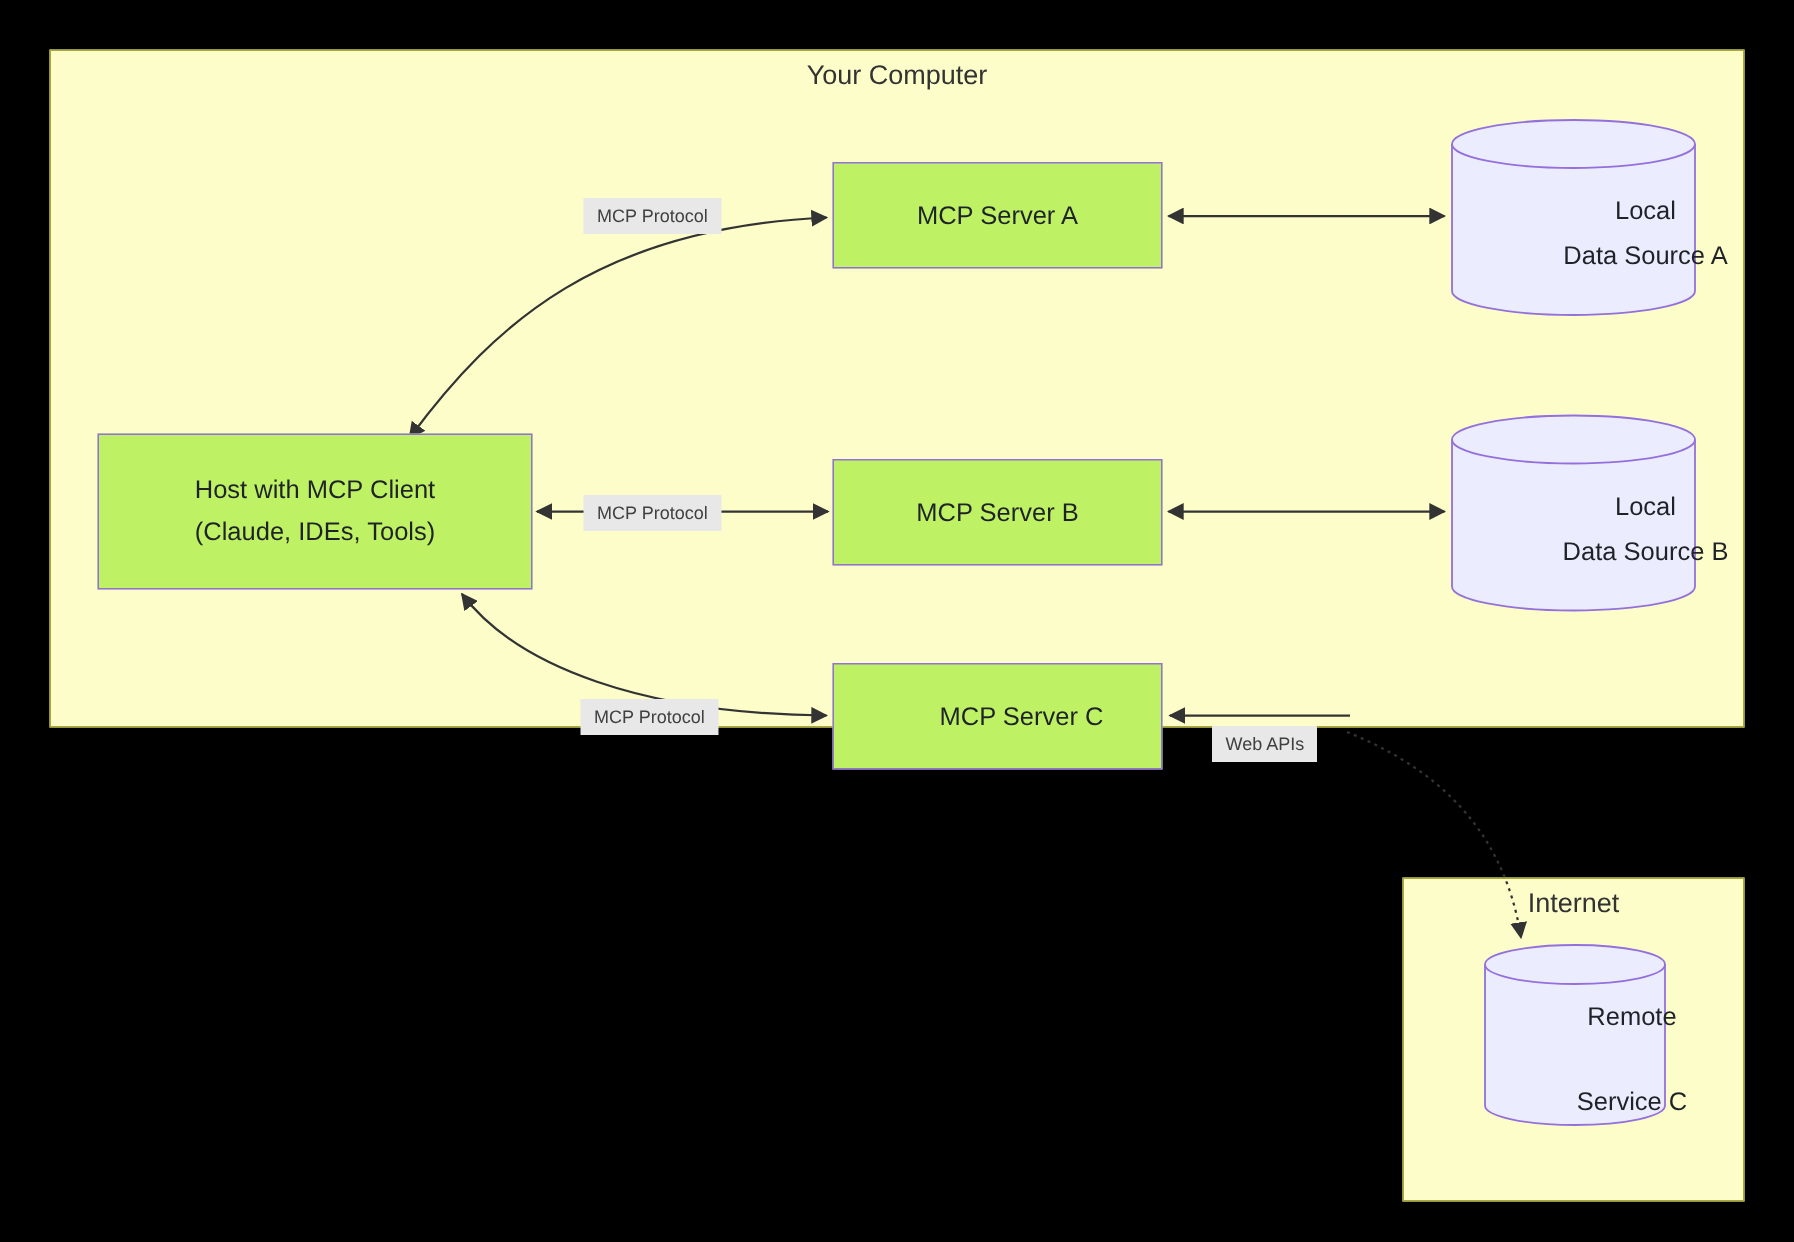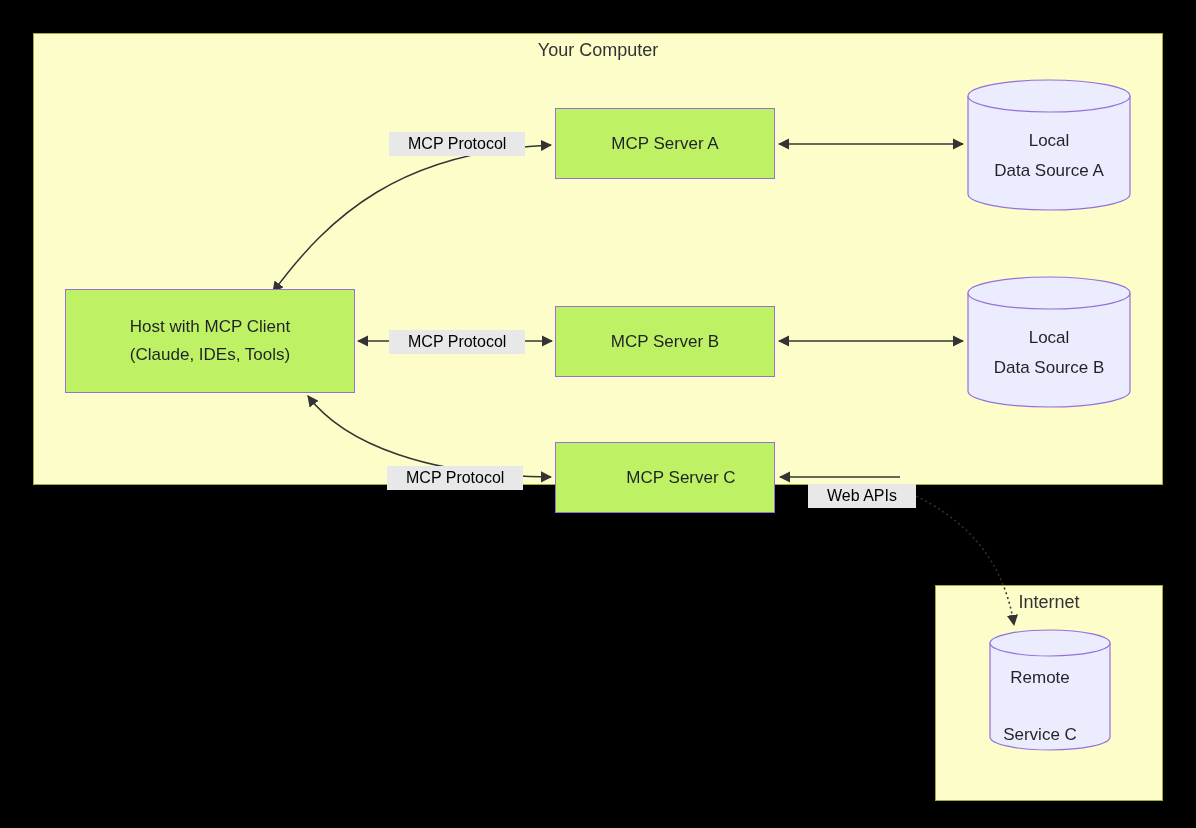--- a/index.html
+++ b/index.html
@@ -49,28 +49,29 @@
     position: absolute;
     display: flex;
     flex-direction: column;
     align-items: center;
     justify-content: center;
     font-size: 17px;
     color: #1f2328;
     text-align: center;
     line-height: 30px;
     z-index: 3;
+    margin-left: 48px;
   }
   .edge-label {
     position: absolute;
     background: #e8e8e8;
-    color: #000000;
-    font-size: 16px;
+    color: #404040;
+    font-size: 12px;
     line-height: 24px;
-    padding: 0 19px;
+    padding: 0 9px;
     text-align: center;
     z-index: 4;
     white-space: nowrap;
   }
   #edges-svg {
     position: absolute;
     left: 0;
     top: 0;
     z-index: 2;
   }

